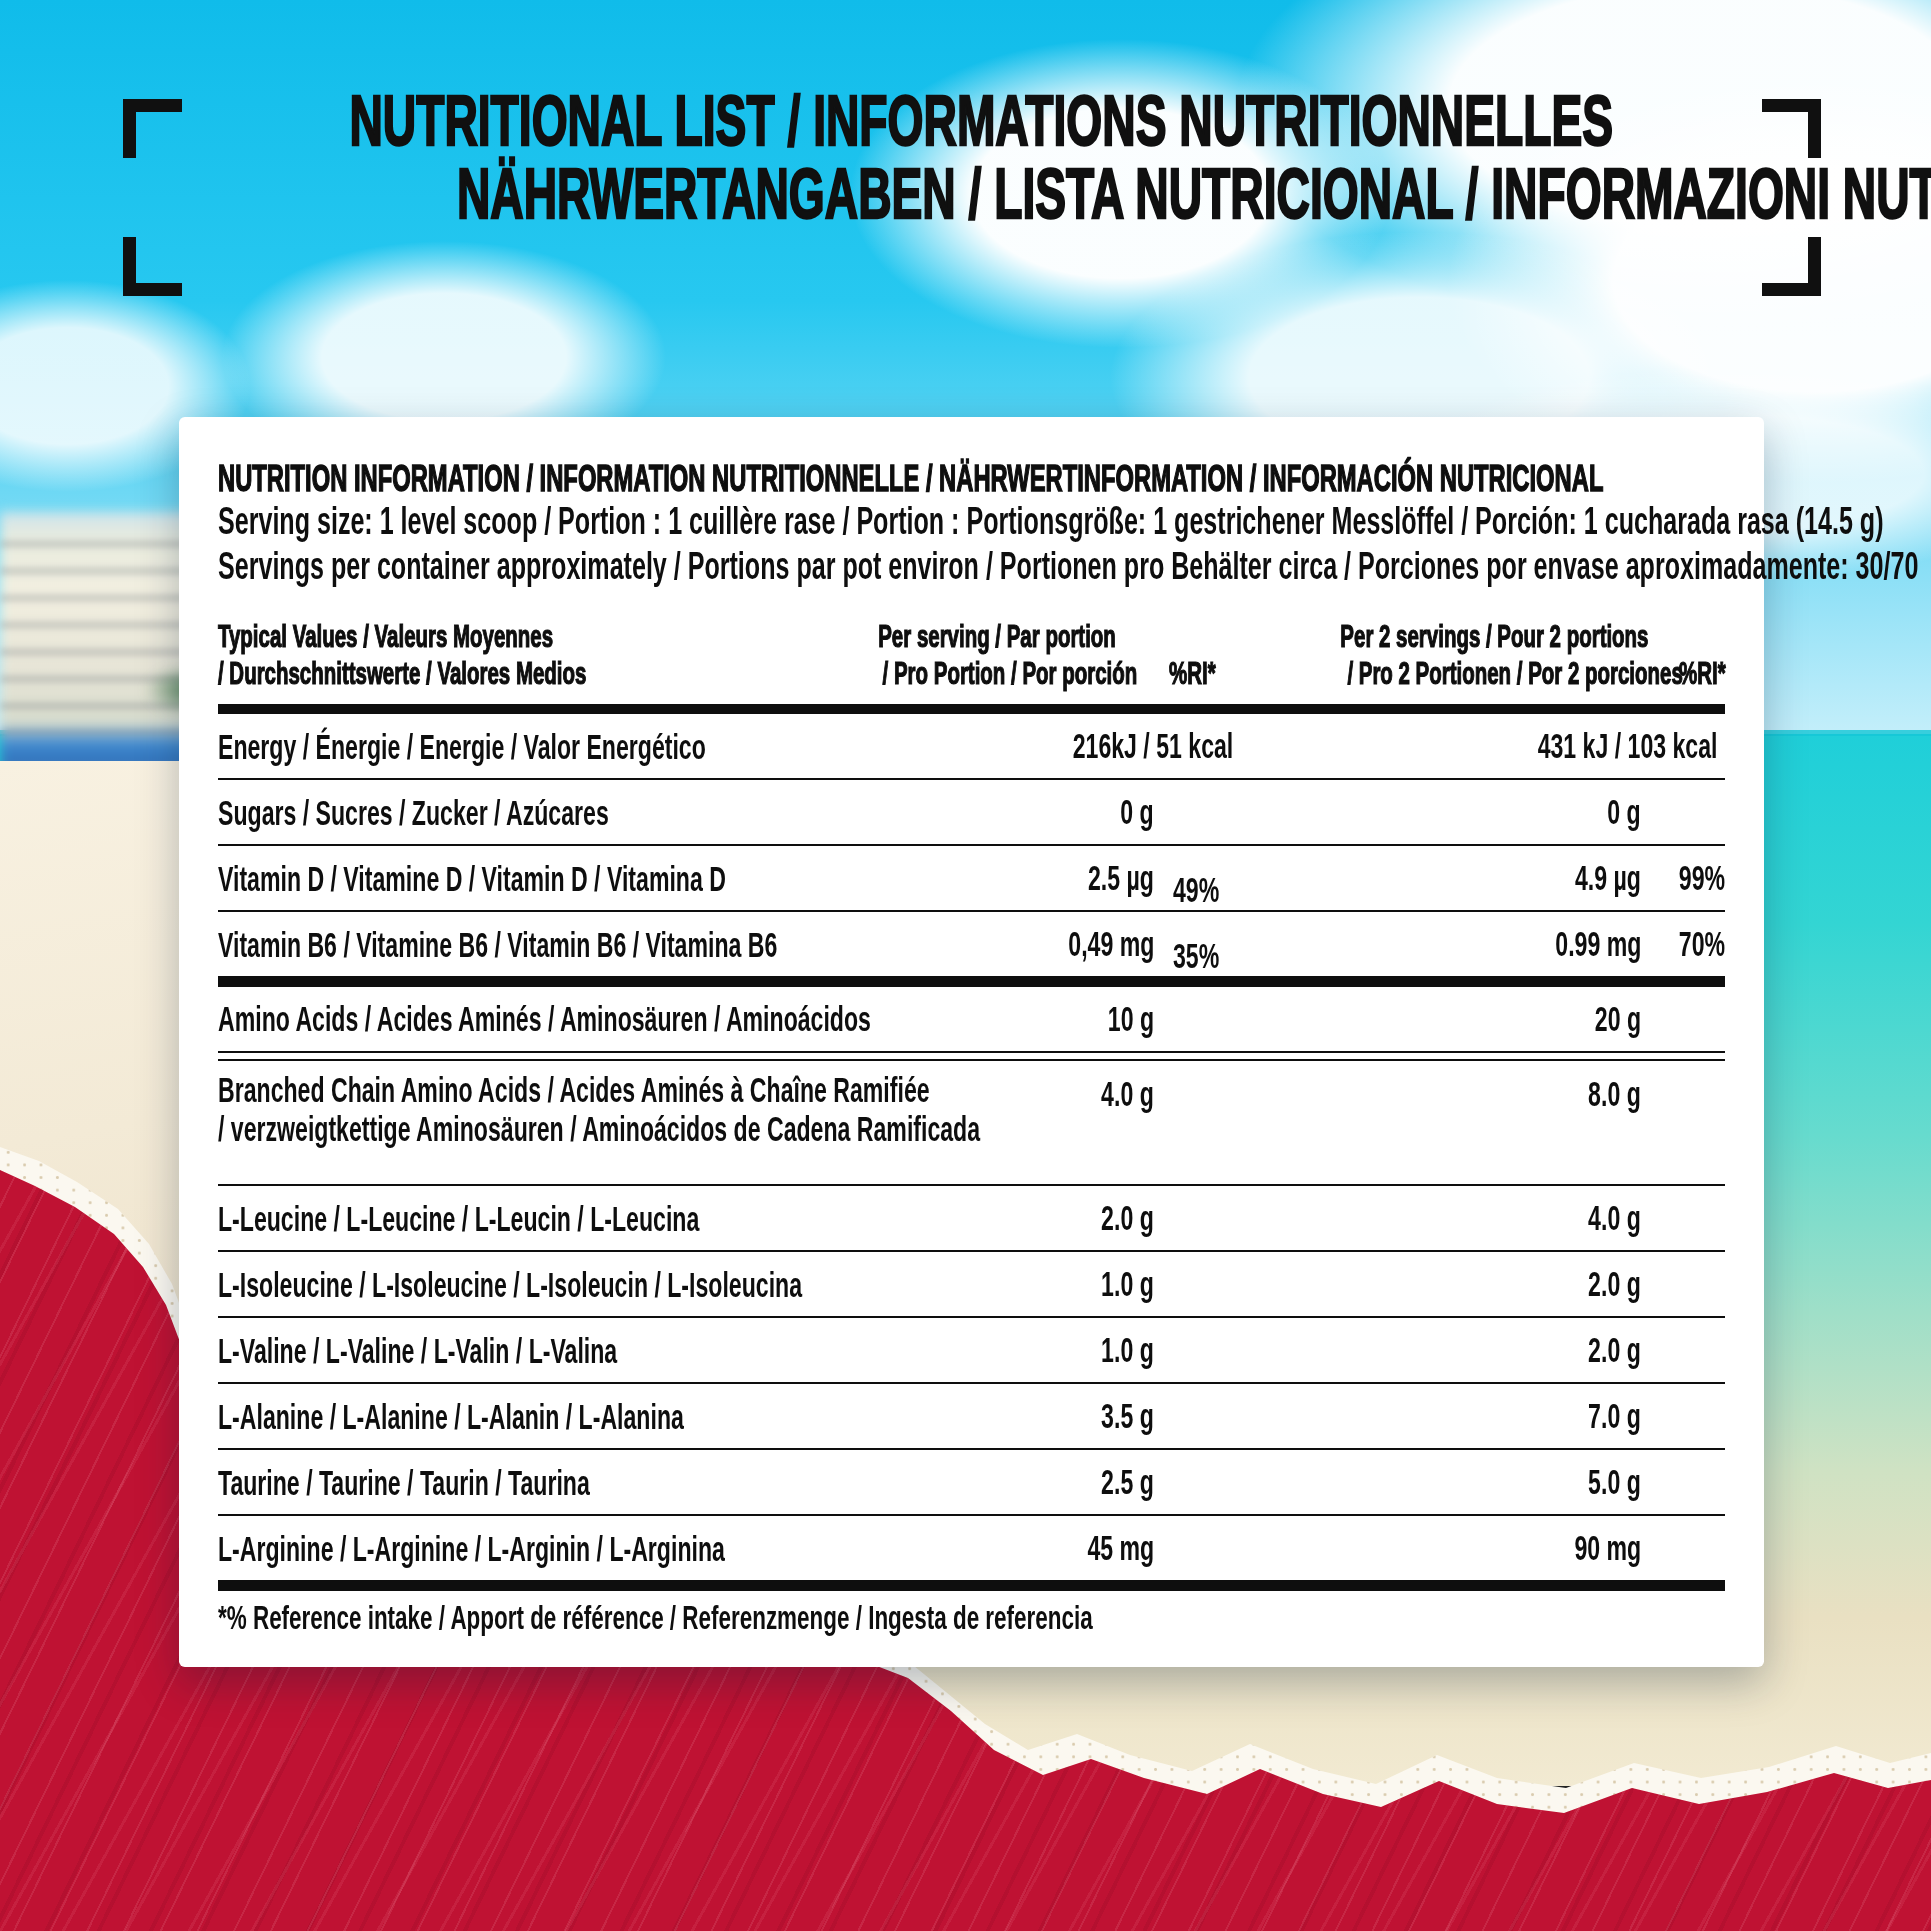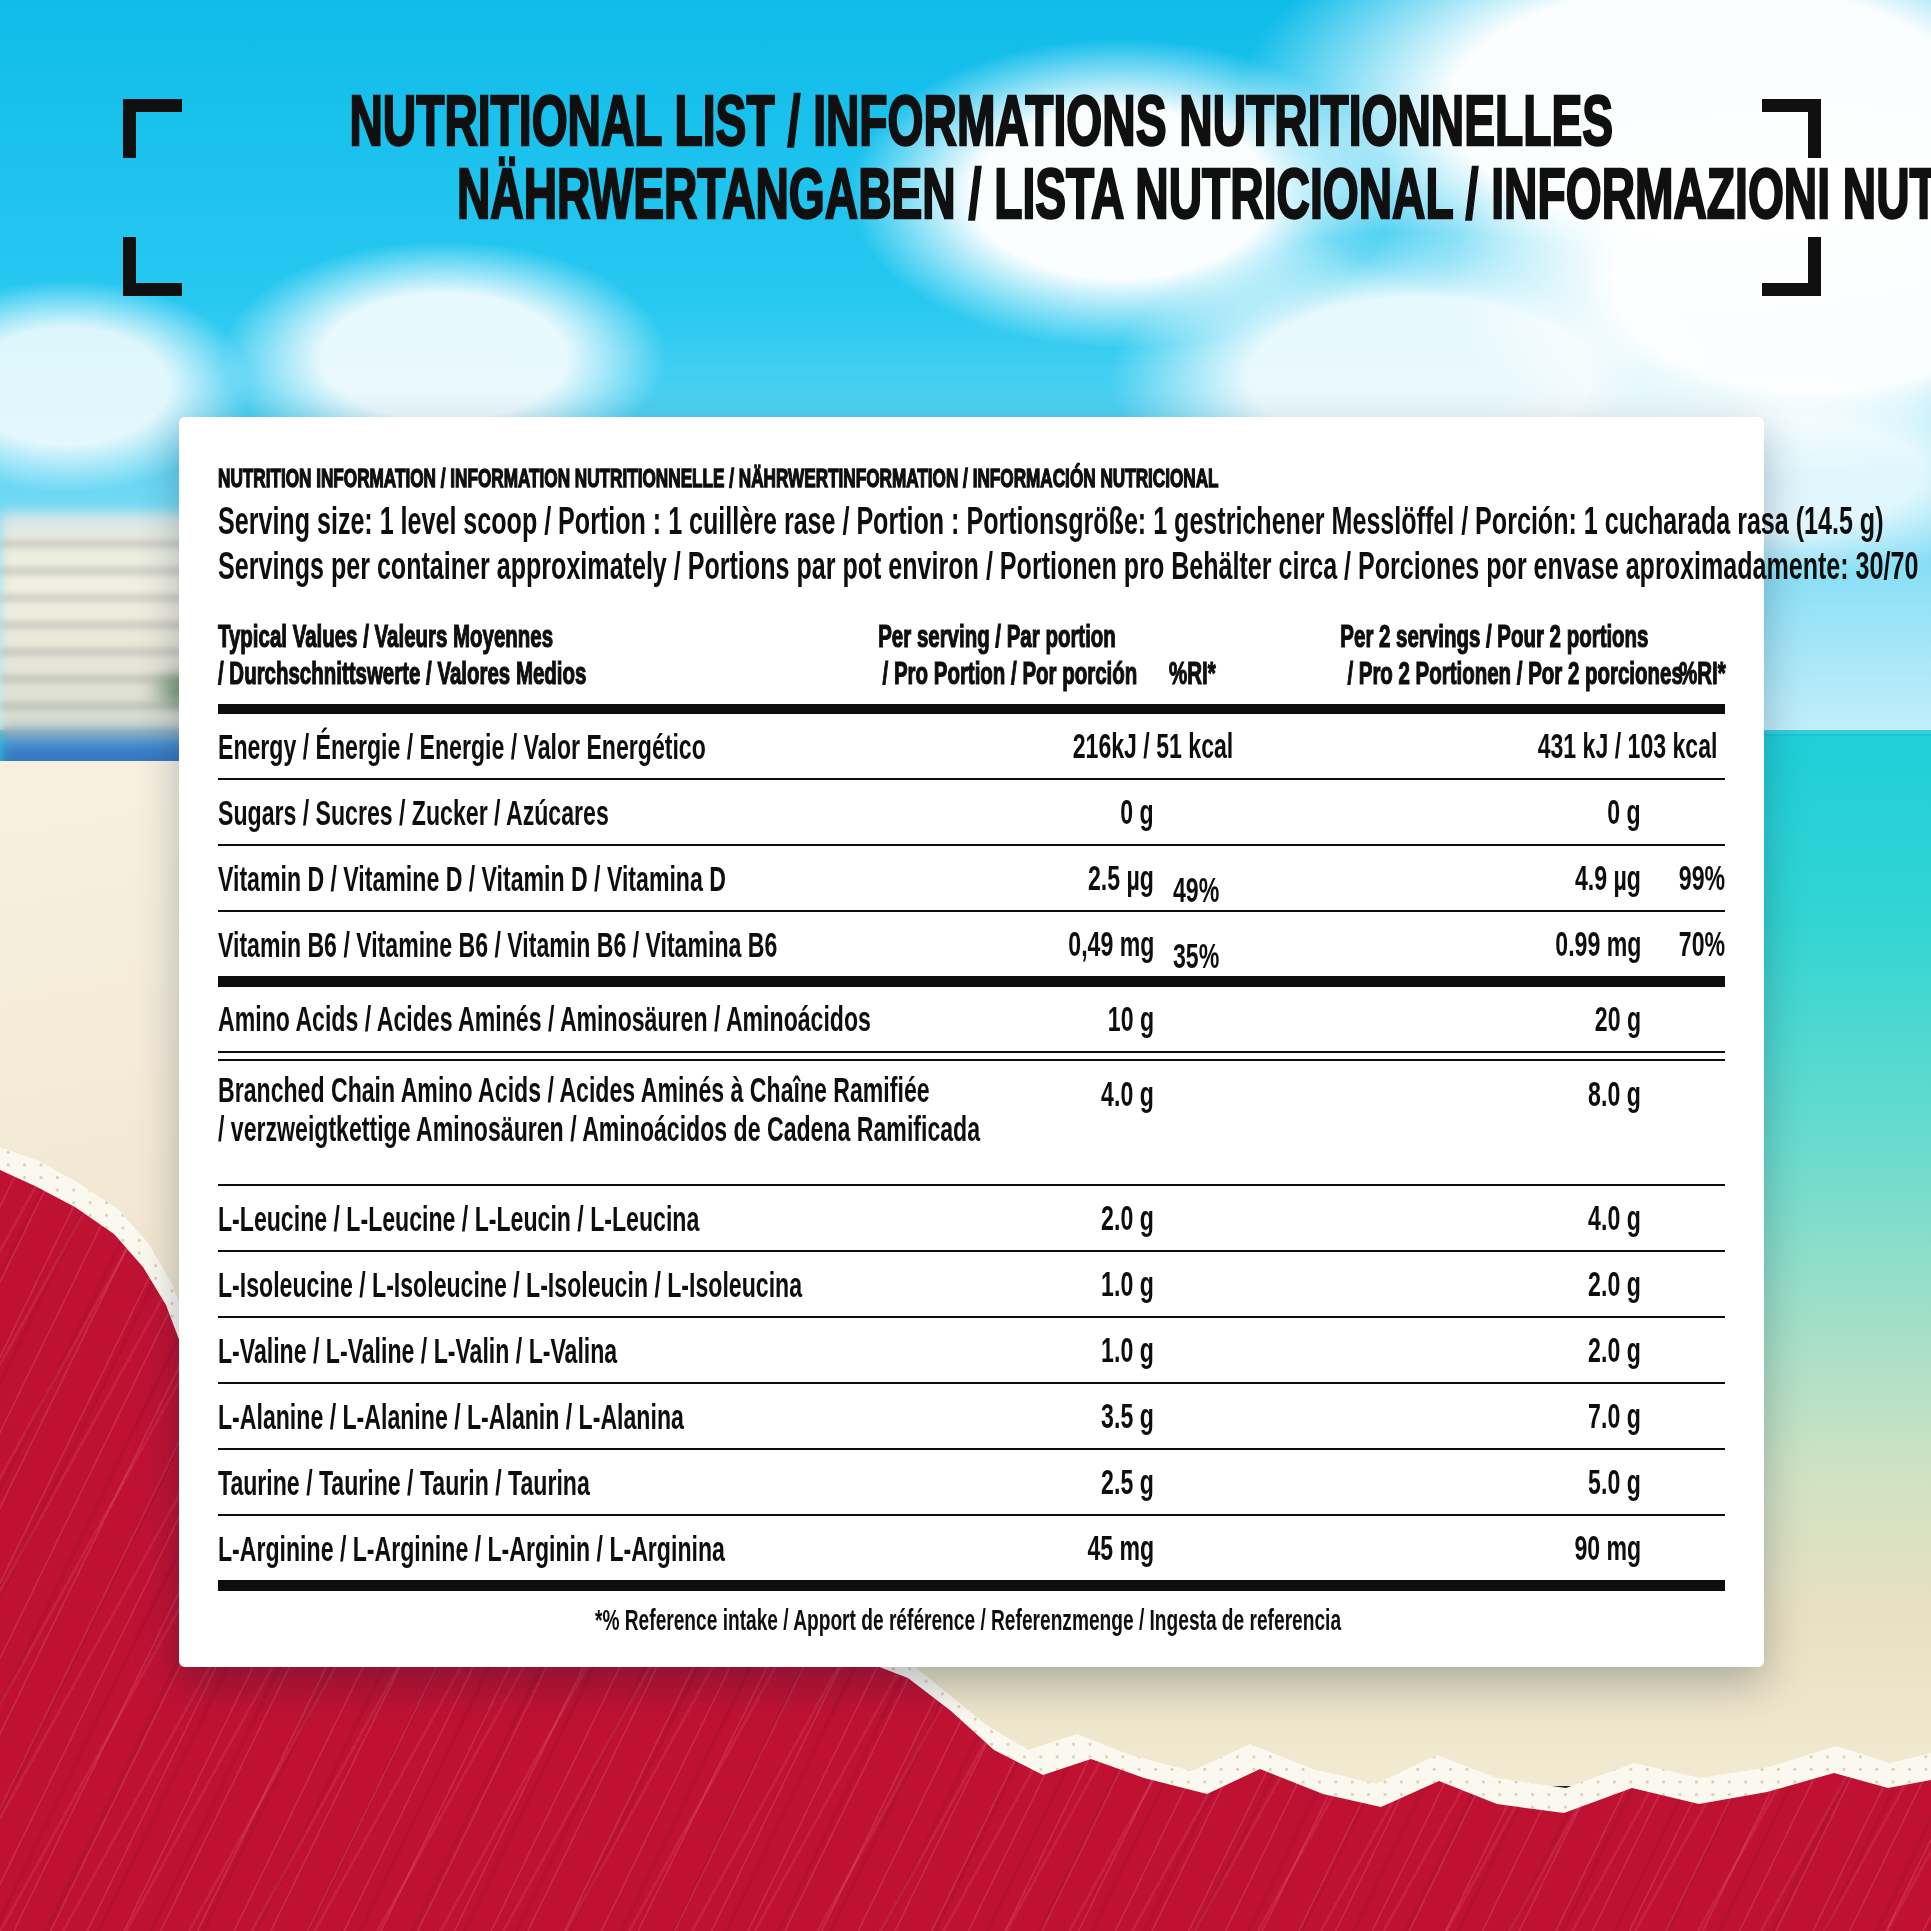--- a/index.html
+++ b/index.html
@@ -45,42 +45,42 @@
   .page-title .line{font-size:70px;line-height:73px;font-weight:700;white-space:nowrap;
     letter-spacing:0px;-webkit-text-stroke:2.4px #101010;
     display:inline-block;transform:scaleX(0.66);transform-origin:center;}
   
   .card{position:absolute;left:179px;top:417px;width:1585px;height:1250px;background:#ffffff;
     border-radius:5.8px;box-shadow:0 15.4px 43px rgba(0,25,55,0.28);}
   .card-inner{padding:41px 39px 0 39px;}
   .cond{display:inline-block;transform:scaleX(0.66);transform-origin:left center;white-space:nowrap;}
   .cond-c{display:inline-block;transform:scaleX(0.66);transform-origin:center;white-space:nowrap;}
   .cond-r{display:inline-block;transform:scaleX(0.66);transform-origin:right center;white-space:nowrap;}
-  .card h1{margin:0;font-size:26px;line-height:41px;font-weight:700;-webkit-text-stroke:1.4px #0e0e0e;}
+  .card h1{margin:0;font-size:36px;line-height:41px;font-weight:700;-webkit-text-stroke:1.4px #0e0e0e;}
   .serving{font-size:38px;line-height:45px;font-weight:700;}
   
   .thead{display:grid;grid-template-columns:599px 338px 106px 381px 84px;align-items:end;margin-top:29px;}
   .thead .h{font-size:31px;line-height:37px;font-weight:700;-webkit-text-stroke:1.2px #0e0e0e;}
   .thead .c2,.thead .c4{}
   .thead .c3{padding-left:13.5px;}
   .thead .c5{text-align:right;}
   .bar{height:10.6px;background:#0e0e0e;margin-top:11.6px;}
   
   .trow{display:grid;grid-template-columns:772px 164px 106px 381px 84px;align-items:center;
     min-height:64px;border-top:2.9px solid #0e0e0e;font-size:35px;font-weight:700;position:relative;}
   .trow.no-top{border-top:none;}
   .trow.double-top::before{content:"";position:absolute;left:0;right:0;top:5.8px;height:2.9px;background:#0e0e0e;}
   .trow .lbl{line-height:39px;}
   .trow .v{text-align:right;}
   .trow .ri{padding-left:19.3px;margin-top:24px;}
   .trow .ri2{text-align:right;}
   .trow .v.wide{grid-column:4/6;padding-right:7.7px;}
   .trow.tall{min-height:114px;padding:7.7px 0 9.7px 0;align-items:start;}
   .trow.tall .v{margin-top:3.9px;}
-  .footnote{font-size:29px;font-weight:700;margin-top:13px;text-align:right;}
+  .footnote{font-size:34px;font-weight:700;margin-top:7px;}
 </style>
 </head>
 <body>
 
 <div id="canvas">
 
   <div class="sky"></div>
   <div class="cloud" style="left:1236px;top:-116px;width:946px;height:444px;"></div>
   <div class="cloud" style="left:1448px;top:77px;width:734px;height:406px;"></div>
   <div class="cloud" style="left:850px;top:39px;width:541px;height:309px;"></div>

